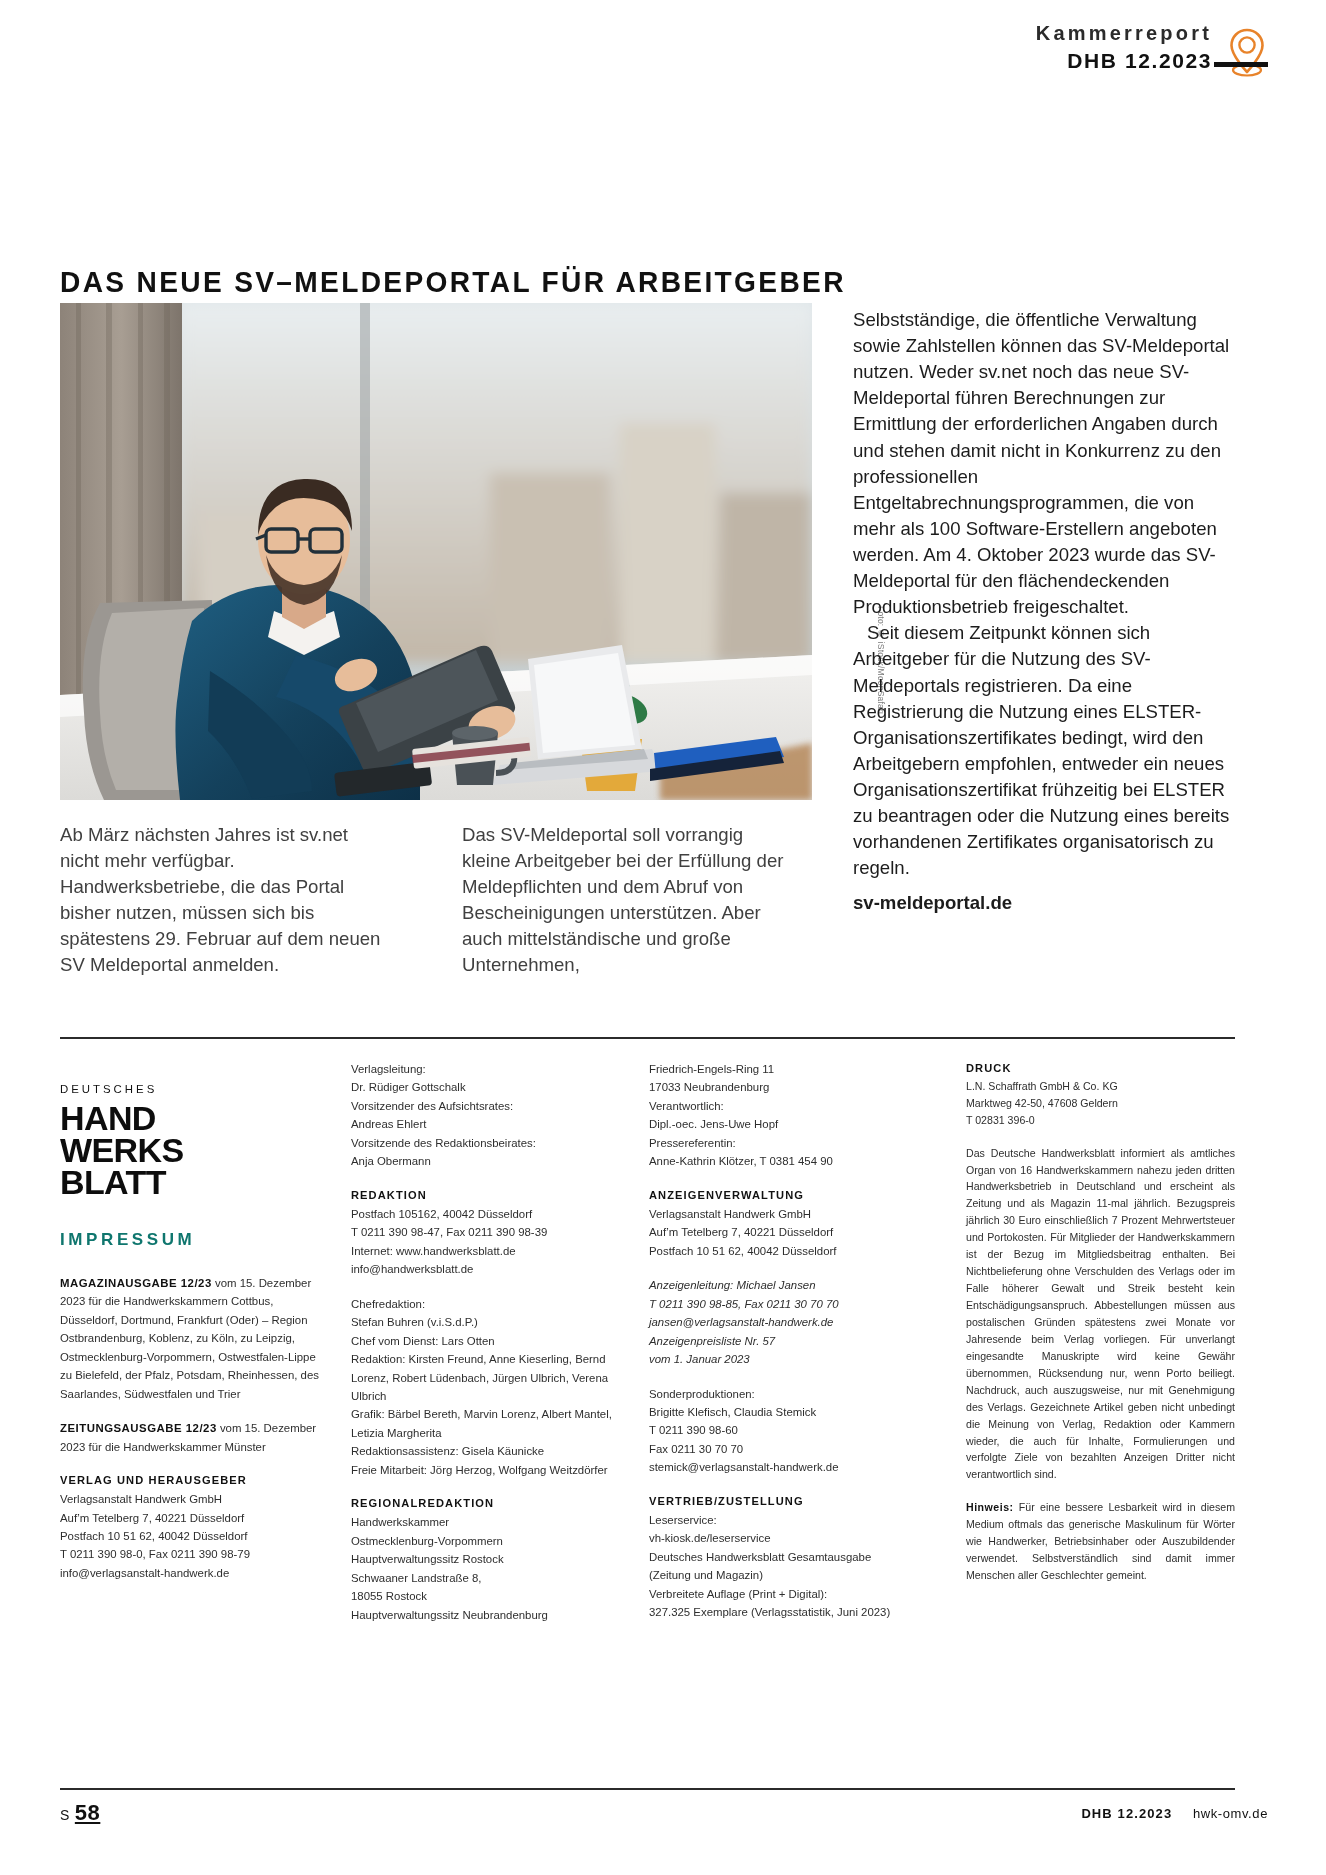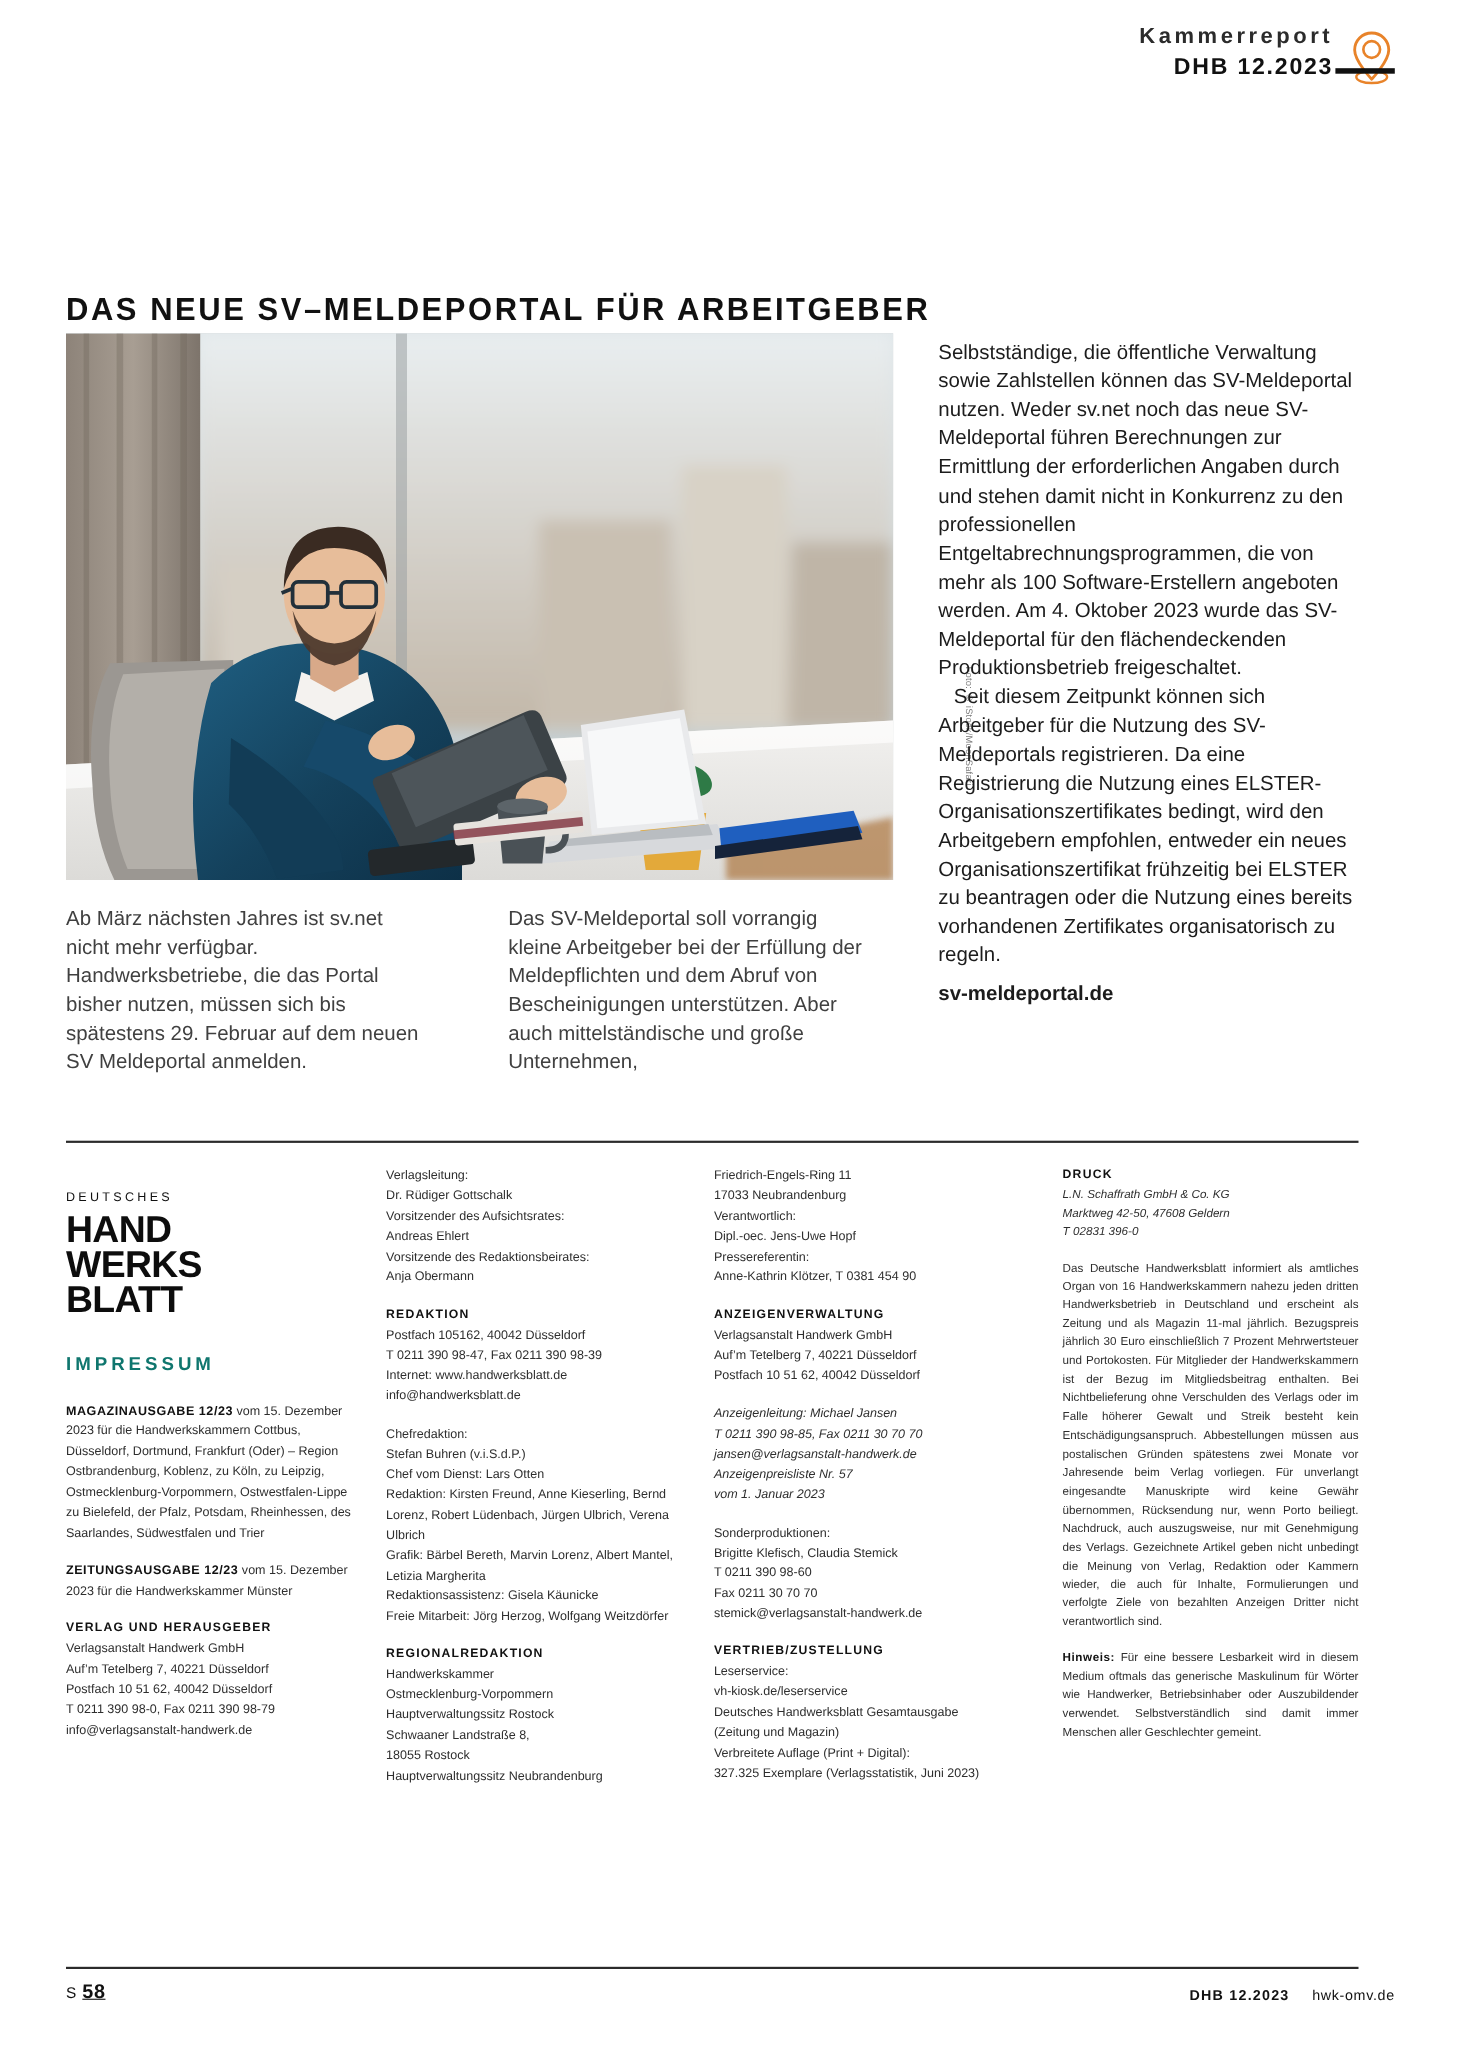--- a/index.html
+++ b/index.html
@@ -112,21 +112,21 @@
 
   
   .footer-rule {
     position:absolute; left:60px; top:1788px; width:1175px; height:1.5px;
     background:#2b2b2b;
   }
   .footer-left {
     position:absolute; left:60px; top:1800px;
     font-size:14px; color:#111; letter-spacing:.8px;
   }
-  .footer-left .pg { font-size:18px; font-weight:bold; letter-spacing:.5px;text-decoration:underline; }
+  .footer-left .pg { font-size:22px; font-weight:bold; letter-spacing:.5px;text-decoration:underline; }
   .footer-right {
     position:absolute; right:58px; top:1806px;
     font-size:13px; color:#111; letter-spacing:1px;
   }
   .footer-right .fr-issue { font-weight:bold; letter-spacing:1.1px; }
   .footer-right .fr-site { font-weight:normal; margin-left:16px; letter-spacing:.6px; }
 </style>
 </head>
 <body>
 
@@ -349,21 +349,21 @@
     <p class="blk pre" style="white-space: pre-line;">Leserservice:
 vh-kiosk.de/leserservice
 Deutsches Handwerksblatt Gesamtausgabe
 (Zeitung und Magazin)
 Verbreitete Auflage (Print + Digital):
 327.325 Exemplare (Verlagsstatistik, Juni 2023)</p>
   </div>
 
   <div class="imp col4">
     <p class="hd">DRUCK</p>
-    <p class="blk pre" style="white-space: pre-line; font-style: italic;">L.N. Schaffrath GmbH &amp; Co. KG
+    <p class="blk pre" style="white-space: pre-line;">L.N. Schaffrath GmbH &amp; Co. KG
 Marktweg 42-50, 47608 Geldern
 T 02831 396-0</p>
     <p class="blk">Das Deutsche Handwerksblatt informiert als amtliches Organ von 16 Handwerkskammern nahezu jeden dritten Handwerksbetrieb in Deutschland und erscheint als Zeitung und als Magazin 11-mal jährlich. Bezugspreis jährlich 30 Euro einschließlich 7 Prozent Mehrwertsteuer und Portokosten. Für Mitglieder der Handwerkskammern ist der Bezug im Mitgliedsbeitrag enthalten. Bei Nichtbelieferung ohne Verschulden des Verlags oder im Falle höherer Gewalt und Streik besteht kein Entschädigungsanspruch. Abbestellungen müssen aus postalischen Gründen spätestens zwei Monate vor Jahresende beim Verlag vorliegen. Für unverlangt eingesandte Manuskripte wird keine Gewähr übernommen, Rücksendung nur, wenn Porto beiliegt. Nachdruck, auch auszugsweise, nur mit Genehmigung des Verlags. Gezeichnete Artikel geben nicht unbedingt die Meinung von Verlag, Redaktion oder Kammern wieder, die auch für Inhalte, Formulierungen und verfolgte Ziele von bezahlten Anzeigen Dritter nicht verantwortlich sind.</p>
     <p class="hinweis-blk"><span class="inline-hd">Hinweis:</span><span> Für eine bessere Lesbarkeit wird in diesem Medium oftmals das generische Maskulinum für Wörter wie Handwerker, Betriebsinhaber oder Auszubildender verwendet. Selbstverständlich sind damit immer Menschen aller Geschlechter gemeint.</span></p>
   </div>
 
   <div class="footer-rule"></div>
   <div class="footer-left">
     <span>S</span>
     <span class="pg">58</span>

